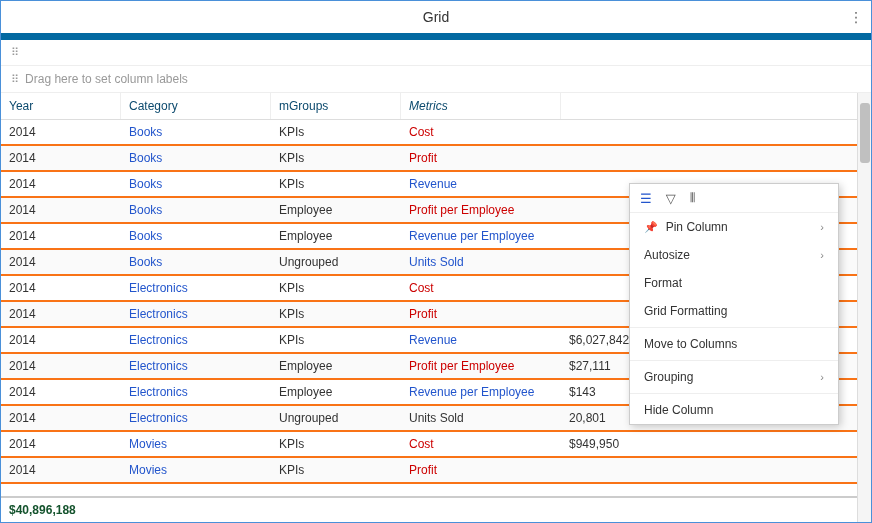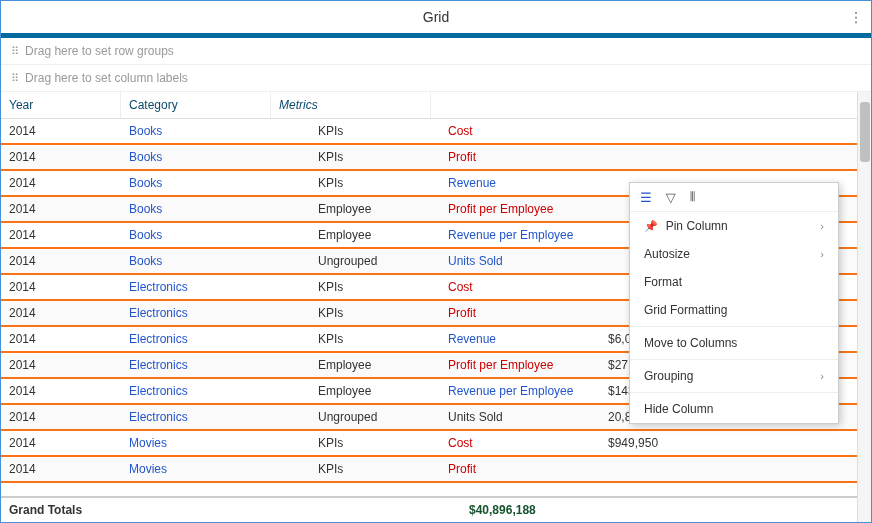--- a/index.html
+++ b/index.html
@@ -1,20 +1,20 @@
 <!DOCTYPE html>
 <html><head>
   <meta charset="utf-8">
   <style>
     * { box-sizing: border-box; margin: 0; padding: 0; }
     body { font-family: Arial, sans-serif; font-size: 12px; background: #fff; width: 872px; height: 523px; overflow: hidden; }
 
     .app-container { width: 872px; height: 523px; border: 1px solid #4a90d9; display: flex; flex-direction: column; }
 
-    .title-bar { text-align: center; padding: 8px; font-size: 14px; color: #333; border-bottom: 5px solid #0369a1; position: relative; }
+    .title-bar { text-align: center; padding: 8px; font-size: 14px; color: #333; border-bottom: 7px solid #0369a1; position: relative; }
     .title-bar .menu-icon { position: absolute; right: 8px; top: 50%; transform: translateY(-50%); cursor: pointer; color: #666; }
 
     .drag-row-groups { display: flex; align-items: center; padding: 6px 10px; border-bottom: 1px solid #eee; color: #999; font-size: 12px; gap: 6px; }
     .drag-col-labels { display: flex; align-items: center; padding: 6px 10px; border-bottom: 1px solid #eee; color: #999; font-size: 12px; gap: 6px; }
 
     .drag-icon { color: #999; font-size: 11px; }
 
     .grid-wrapper { flex: 1; overflow: hidden; position: relative; display: flex; flex-direction: column; }
 
     .grid-header { display: flex; border-bottom: 1px solid #ddd; background: #fff; }
@@ -27,21 +27,21 @@
     .col-value { flex: 1; }
 
     .grid-body { flex: 1; overflow-y: auto; }
 
     .grid-row { display: flex; border-bottom: 2px solid #f97316; }
     .grid-row:nth-child(even) { background: #fafafa; }
     .grid-row .cell { padding: 5px 8px; overflow: hidden; white-space: nowrap; }
 
     .cell-year { width: 120px; flex-shrink: 0; color: #333; }
     .cell-cat { width: 150px; flex-shrink: 0; color: #2255cc; }
-    .cell-mgroups { width: 130px; flex-shrink: 0; color: #333; margin-left: 39px; }
+    .cell-mgroups { width: 130px; flex-shrink: 0; color: #333; }
     .cell-metrics { width: 160px; flex-shrink: 0; }
     .cell-value { flex: 1; color: #333; }
 
     .grand-totals-row { display: flex; border-top: 2px solid #ccc; background: #fff; padding: 5px 8px; font-weight: bold; }
     .grand-totals-label { width: 460px; color: #333; }
     .grand-totals-value { flex: 1; color: #14532d; }
 
     .scrollbar-col { width: 14px; background: #f5f5f5; border-left: 1px solid #ddd; position: absolute; right: 0; top: 0; bottom: 0; }
     .scrollbar-thumb { width: 10px; margin: 2px; background: #c0c0c0; border-radius: 3px; height: 60px; margin-top: 10px; }
 
@@ -63,33 +63,33 @@
 
 <div class="app-container">
 
   <div class="title-bar">
     <span>Grid</span>
     <span class="menu-icon">⋮</span>
   </div>
 
   <div class="drag-row-groups">
     <span class="drag-icon">⠿</span>
-    <span>Drag here to set row groups</span>
   </div>
 
   <div class="drag-col-labels">
     <span class="drag-icon">⠿</span>
     <span>Drag here to set column labels</span>
   </div>
 
   <div class="grid-wrapper">
 
     <div class="grid-header">
       <div class="col col-year">Year</div>
       <div class="col col-cat">Category</div>
+      <div class="col col-mgroups">mGroups</div>
       <div class="col col-metrics">Metrics</div>
       <div class="col col-value"></div>
     </div>
 
     <div class="grid-body" id="grid-body">
         <div class="grid-row">
       <div class="cell cell-year">2014</div>
       <div class="cell cell-cat" style="color:#2255cc">Books</div>
       <div class="cell cell-mgroups">KPIs</div>
       <div class="cell cell-metrics" style="color:#cc0000">Cost</div>
@@ -181,21 +181,20 @@
     </div>
         <div class="grid-row">
       <div class="cell cell-year">2014</div>
       <div class="cell cell-cat" style="color:#2255cc">Movies</div>
       <div class="cell cell-mgroups">KPIs</div>
       <div class="cell cell-metrics" style="color:#cc0000">Profit</div>
     </div>
       </div>
 
     <div class="grand-totals-row">
-      <div class="grand-totals-label">Grand Totals</div>
       <div class="grand-totals-value">$40,896,188</div>
     </div>
 
     <div class="context-menu">
       <div class="context-menu-toolbar">
         <span class="toolbar-icon active">☰</span>
         <span class="toolbar-icon">▽</span>
         <span class="toolbar-icon">⦀</span>
       </div>
 

